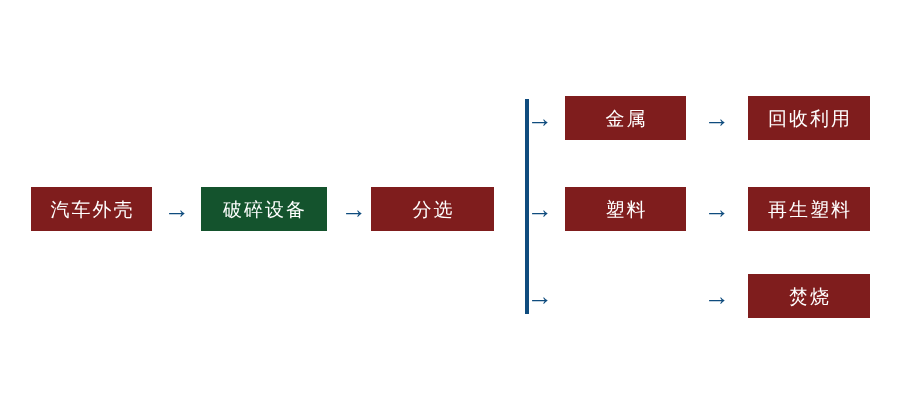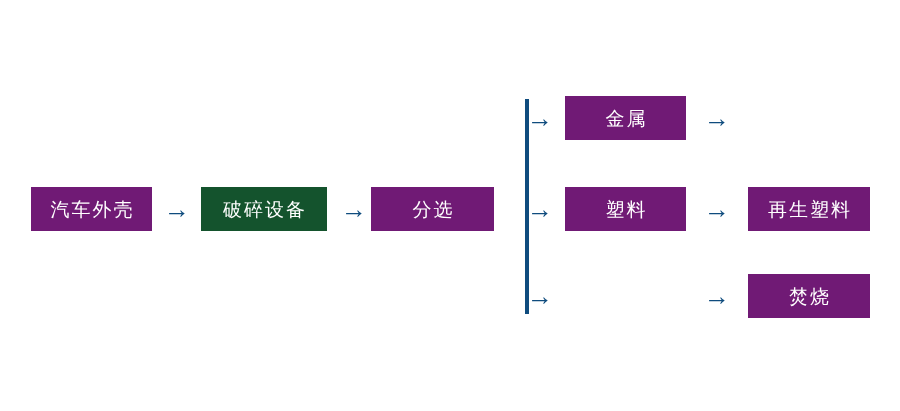--- a/index.html
+++ b/index.html
@@ -26,21 +26,21 @@
     box-sizing: border-box;
     color: #ffffff;
     font-size: 19px;
     font-weight: 400;
     letter-spacing: 2px;
     text-indent: 2px;
     line-height: 1;
     white-space: nowrap;
     user-select: none;
   }
-  .node.blue  { background: #701a75; }
+  .node.blue  { background: #7f1d1d; }
   .node.red   { background: #14532d; }
 
   .arrow {
     position: absolute;
     display: flex;
     align-items: center;
     justify-content: center;
     color: #0f4c7e;
     font-size: 26px;
     line-height: 1;
@@ -88,20 +88,21 @@
   <div class="node blue h row2 c-in3">分选</div>
 
   <div class="branch-line" style="left:525px; top:99px; width:4px; height:215px;"></div>
 
   <div class="arrow row1 a-branch">→</div>
 
   <div class="node blue h row1 c-mid">金属</div>
 
   <div class="arrow row1 a-mid">→</div>
 
+  <div class="node blue h row1 c-out">回收利用</div>
 
   <div class="arrow row2 a-branch">→</div>
 
   <div class="node blue h row2 c-mid">塑料</div>
 
   <div class="arrow row2 a-mid">→</div>
 
   <div class="node blue h row2 c-out">再生塑料</div>
 
   <div class="arrow row3 a-branch">→</div>

